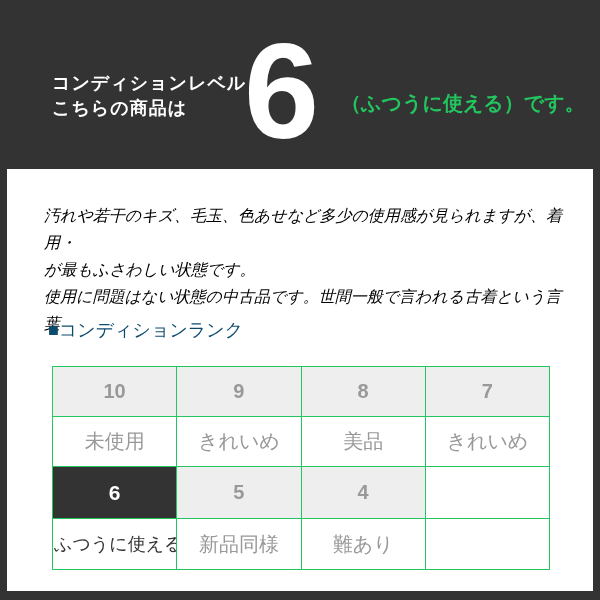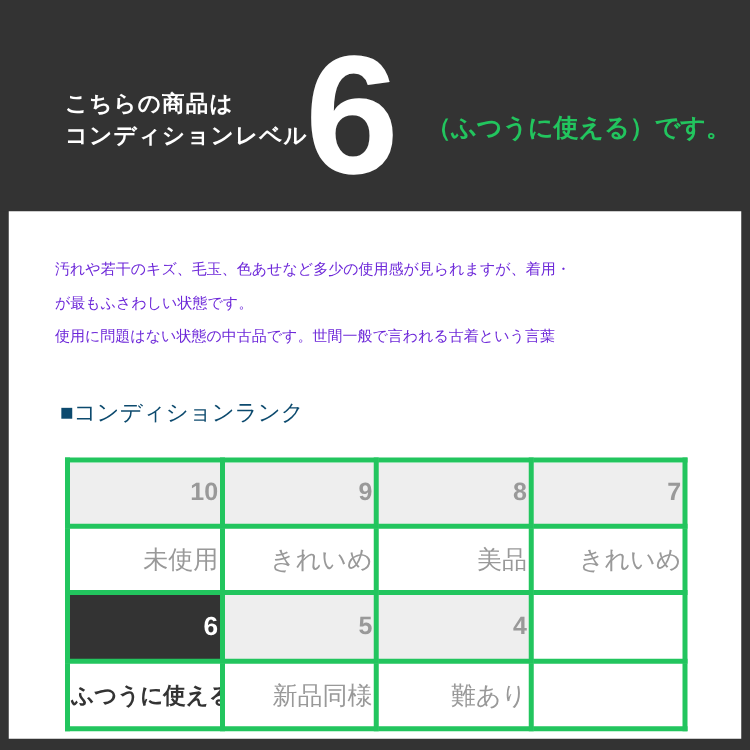--- a/index.html
+++ b/index.html
@@ -25,57 +25,57 @@
     position:absolute;left:341px;top:90px;
     color:#22c55e;font-weight:bold;font-size:20px;line-height:26px;white-space:nowrap;
   }
   
   .content{
     position:absolute;left:7px;top:169px;width:586px;height:422px;
     background:#ffffff;
   }
   .desc{
     position:absolute;left:37px;top:33px;width:520px;
-    color:#6d28d9;font-size:12px;line-height:27px;
+    color:#000000;font-size:16px;line-height:27px;font-style:italic;
   }
   .rank-heading{
     position:absolute;left:41px;top:151px;
     color:#0c4a6e;font-size:18px;line-height:20px;
   }
   
   table.rank{
     position:absolute;left:45px;top:197px;
     border-collapse:collapse;table-layout:fixed;width:498px;
   }
   table.rank td{
-    border:4px solid #22c55e;
-    text-align:right;vertical-align:middle;
+    border:1px solid #22c55e;
+    text-align:center;vertical-align:middle;
     overflow:hidden;white-space:nowrap;
   }
   td.num{background:#eeeeee;color:#999999;font-weight:bold;font-size:20px;height:47px;}
   td.lbl{background:#ffffff;color:#999999;font-size:20px;height:47px;}
   tr.r3 td{height:49px;}
   tr.r4 td{height:48px;}
   td.sel-num{
     background:#333333;color:#ffffff;font-weight:bold;font-size:21px;
     border:3px solid #2a2a2a;
   }
   td.sel-lbl{
-    background:#ffffff;color:#333333;font-weight:bold;font-size:18px;
+    background:#ffffff;color:#333333;font-weight:normal;font-size:18px;
     border:3px solid #2a2a2a;
   }
   td.empty{border:none;background:transparent;}
 </style>
 </head>
 <body>
 
 <div class="banner">
   <div class="banner-left">
+    <div>コンディションレベル</div>
     <div>こちらの商品は</div>
-    <div>コンディションレベル</div>
   </div>
   <div class="banner-six">6</div>
   <div class="banner-right">（ふつうに使える）です。</div>
 </div>
 
 <div class="content">
   <div class="desc">
     <div>汚れや若干のキズ、毛玉、色あせなど多少の使用感が見られますが、着用・</div>
     <div>が最もふさわしい状態です。</div>
     <div>使用に問題はない状態の中古品です。世間一般で言われる古着という言葉</div>

